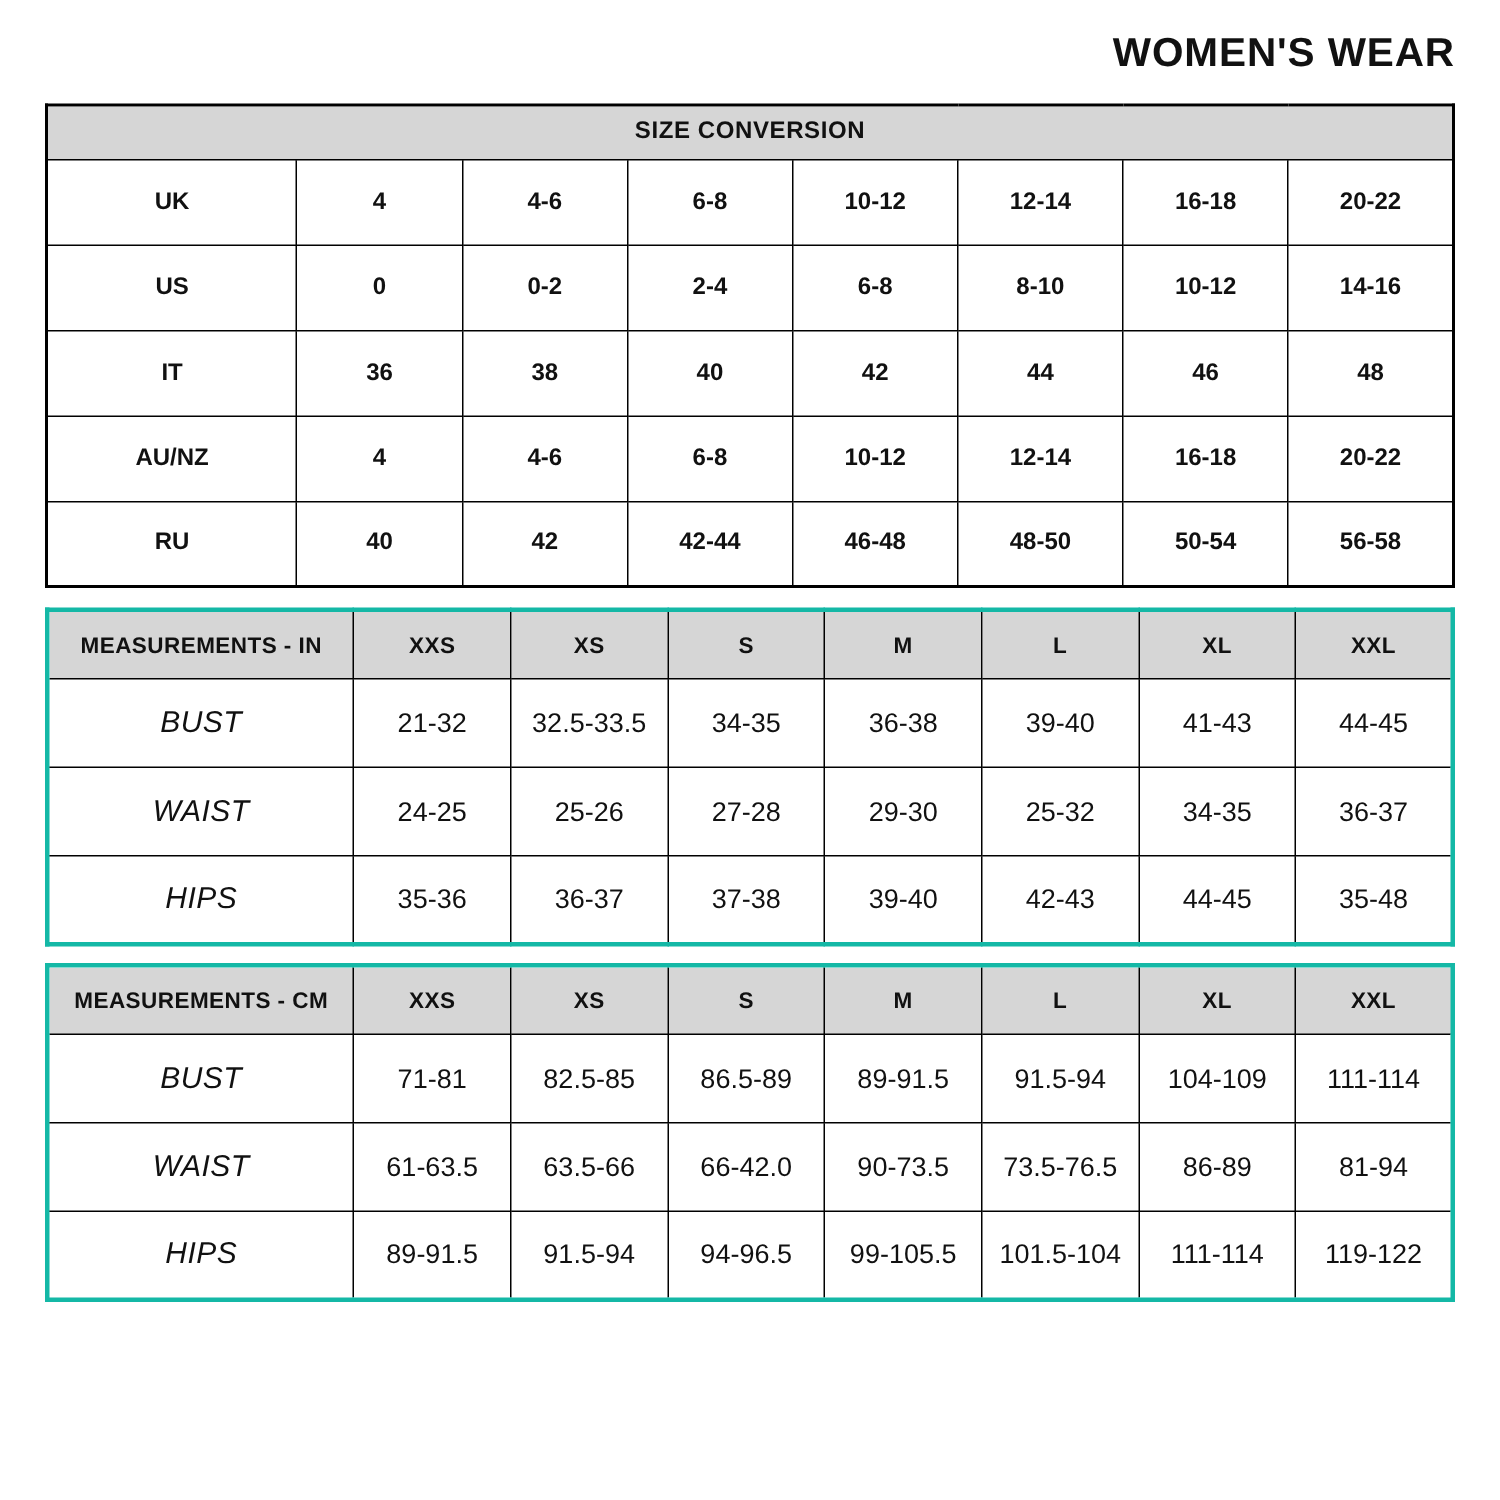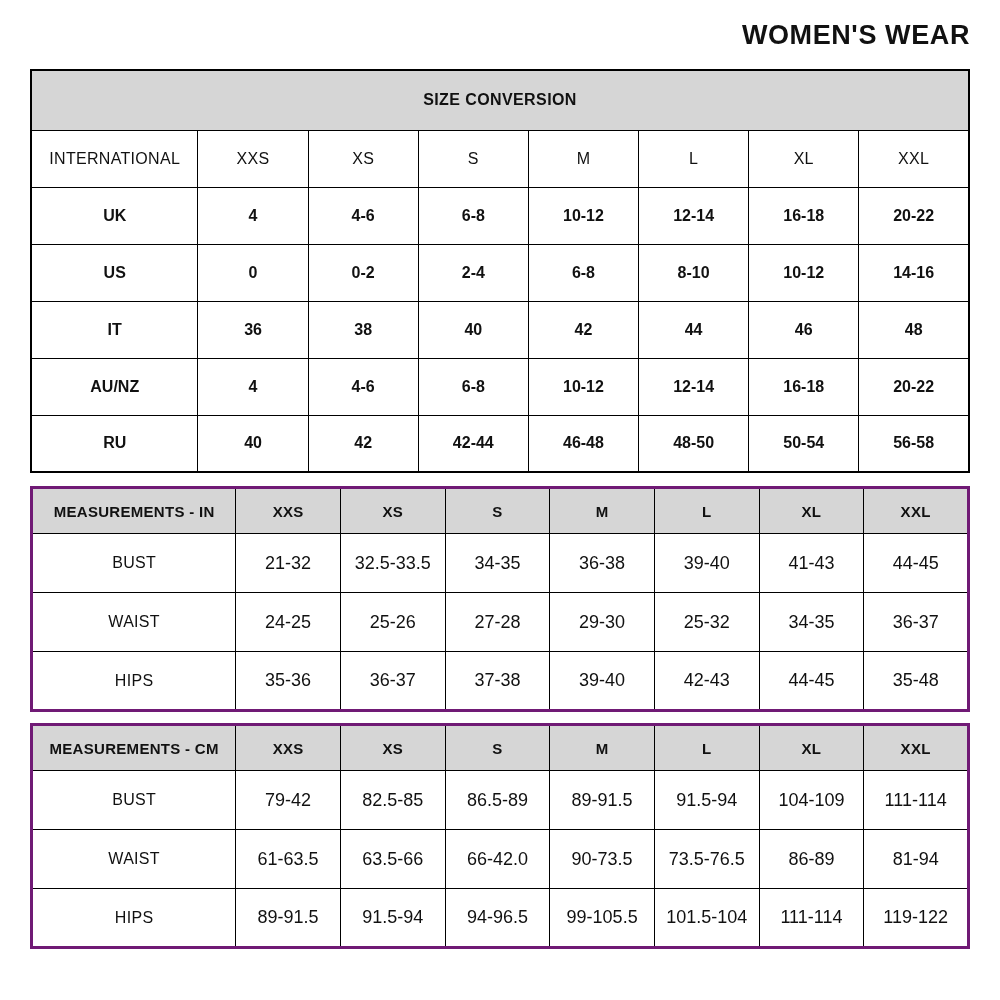--- a/index.html
+++ b/index.html
@@ -29,44 +29,44 @@
   td, th {
     border: 1.5px solid #000000;
     text-align: center;
     vertical-align: middle;
     padding: 0 4px;
     overflow: hidden;
   }
   
   table.conv { border: 2px solid #000000; margin-bottom: 13px; }
   .conv .banner-cell {
-    height: 60px;
+    height: 36px;
     background: #d6d6d6;
     font-size: 16px;
     font-weight: 700;
     letter-spacing: 0.4px;
   }
   .conv tr.cols th {
     height: 57px;
     font-size: 16px;
     font-weight: 500;
     letter-spacing: 0.3px;
   }
   .conv tbody td { height: 57px; font-size: 16px; font-weight: 700; }
   
-  table.meas { border: 3px solid #701a75; margin-bottom: 11px; }
+  table.meas { border: 3px solid #14b8a6; margin-bottom: 11px; }
   .meas thead th {
     height: 46px;
     background: #d6d6d6;
     font-size: 15px;
     font-weight: 700;
     letter-spacing: 0.3px;
   }
   .meas tbody td { height: 59px; font-size: 18px; font-weight: 400; }
-  .meas tbody td.rowlabel { font-size: 16px; letter-spacing: 0.3px; }
+  .meas tbody td.rowlabel { font-size: 20px; letter-spacing: 0.3px; font-style: italic; }
 </style>
 </head>
 <body>
 
 <div class="page">
 
   <h1 class="title">WOMEN'S WEAR</h1>
 
   <table class="conv">
     <colgroup>
@@ -75,30 +75,20 @@
         <col>
         <col>
         <col>
         <col>
         <col>
         <col>
     </colgroup>
     <thead>
       <tr>
         <th colspan="8" class="banner-cell">SIZE CONVERSION</th>
-      </tr>
-      <tr class="cols">
-        <th>INTERNATIONAL</th>
-        <th>XXS</th>
-        <th>XS</th>
-        <th>S</th>
-        <th>M</th>
-        <th>L</th>
-        <th>XL</th>
-        <th>XXL</th>
       </tr>
     </thead>
     <tbody>
       <tr>
         <td class="rowlabel">UK</td>
         <td>4</td>
         <td>4-6</td>
         <td>6-8</td>
         <td>10-12</td>
         <td>12-14</td>
@@ -224,21 +214,21 @@
         <th>S</th>
         <th>M</th>
         <th>L</th>
         <th>XL</th>
         <th>XXL</th>
       </tr>
     </thead>
     <tbody>
       <tr>
         <td class="rowlabel">BUST</td>
-        <td>79-42</td>
+        <td>71-81</td>
         <td>82.5-85</td>
         <td>86.5-89</td>
         <td>89-91.5</td>
         <td>91.5-94</td>
         <td>104-109</td>
         <td>111-114</td>
       </tr>
       <tr>
         <td class="rowlabel">WAIST</td>
         <td>61-63.5</td>

